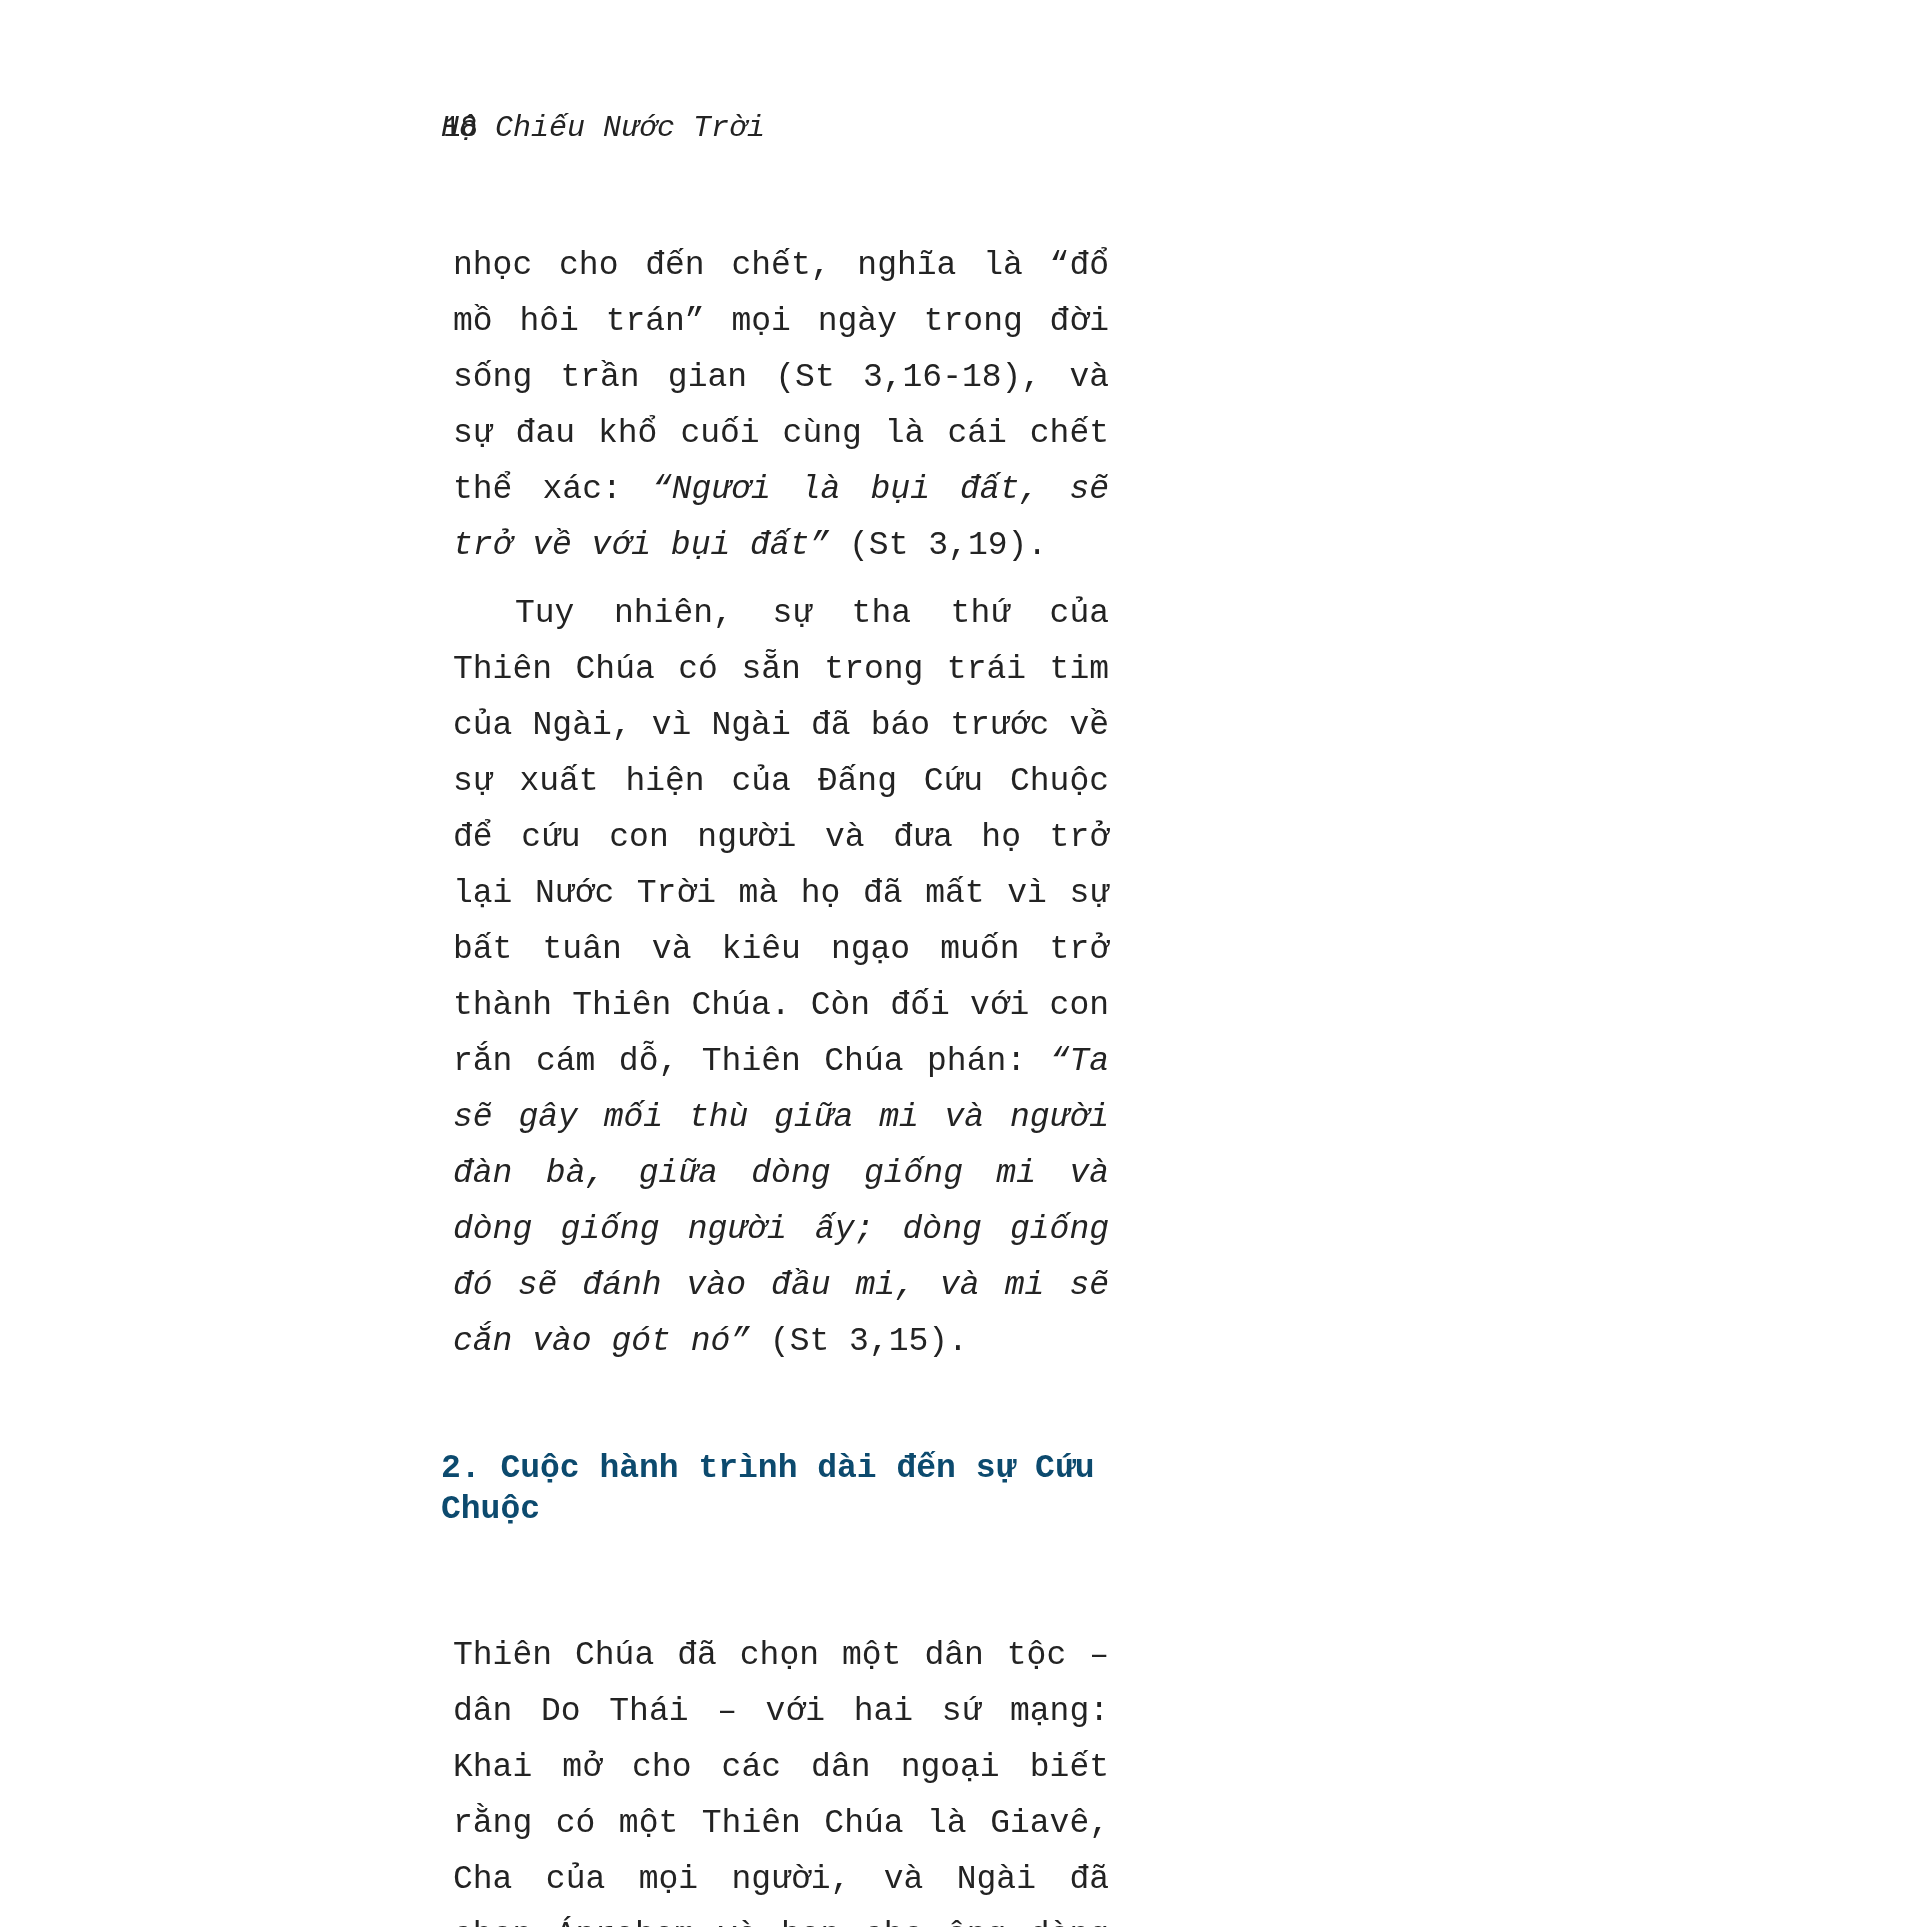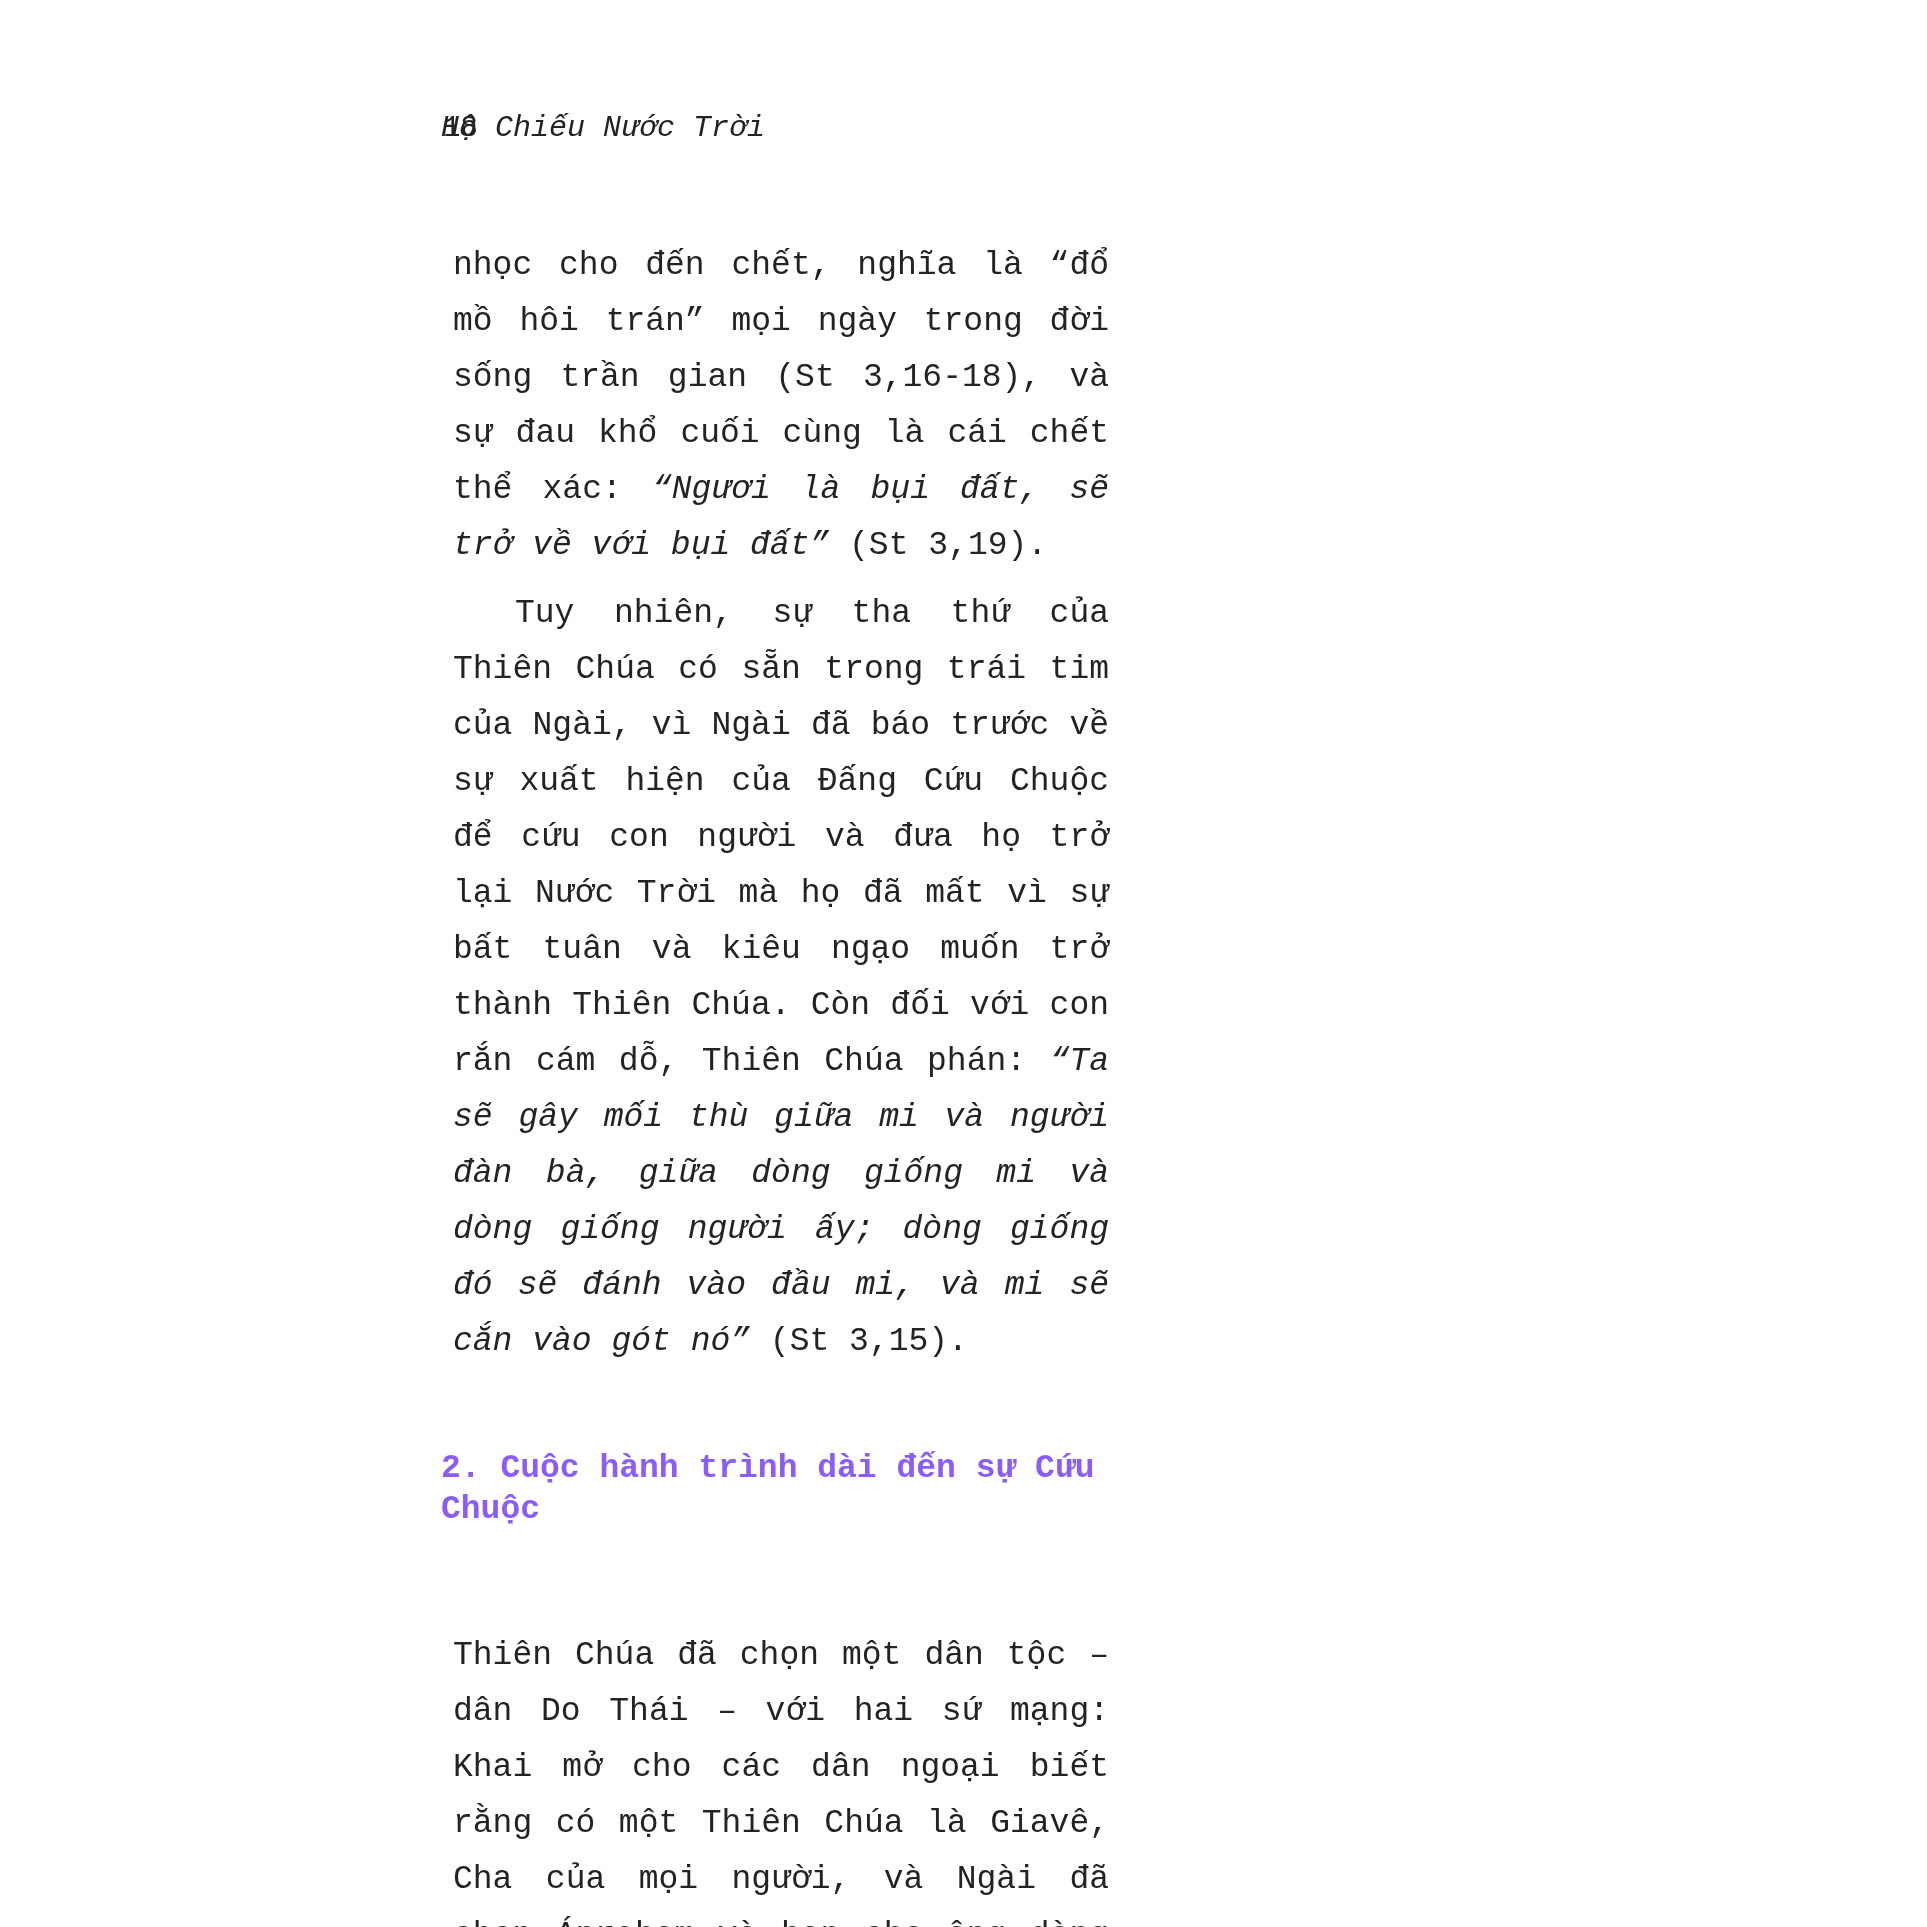--- a/index.html
+++ b/index.html
@@ -56,21 +56,21 @@
   }
   .it {
     font-style: italic;
   }
   .section-heading {
     font-size: 33px;
     font-weight: bold;
     line-height: 41px;
     margin: 78px 0 98px 0;
     text-align: left;
-    color: #8b5cf6;
+    color: #0c4a6e;
   }
 </style>
 </head>
 <body>
 
 <div class="page">
   <div class="content-col">
 
     <header class="page-header">
       <span class="page-number">18</span>

